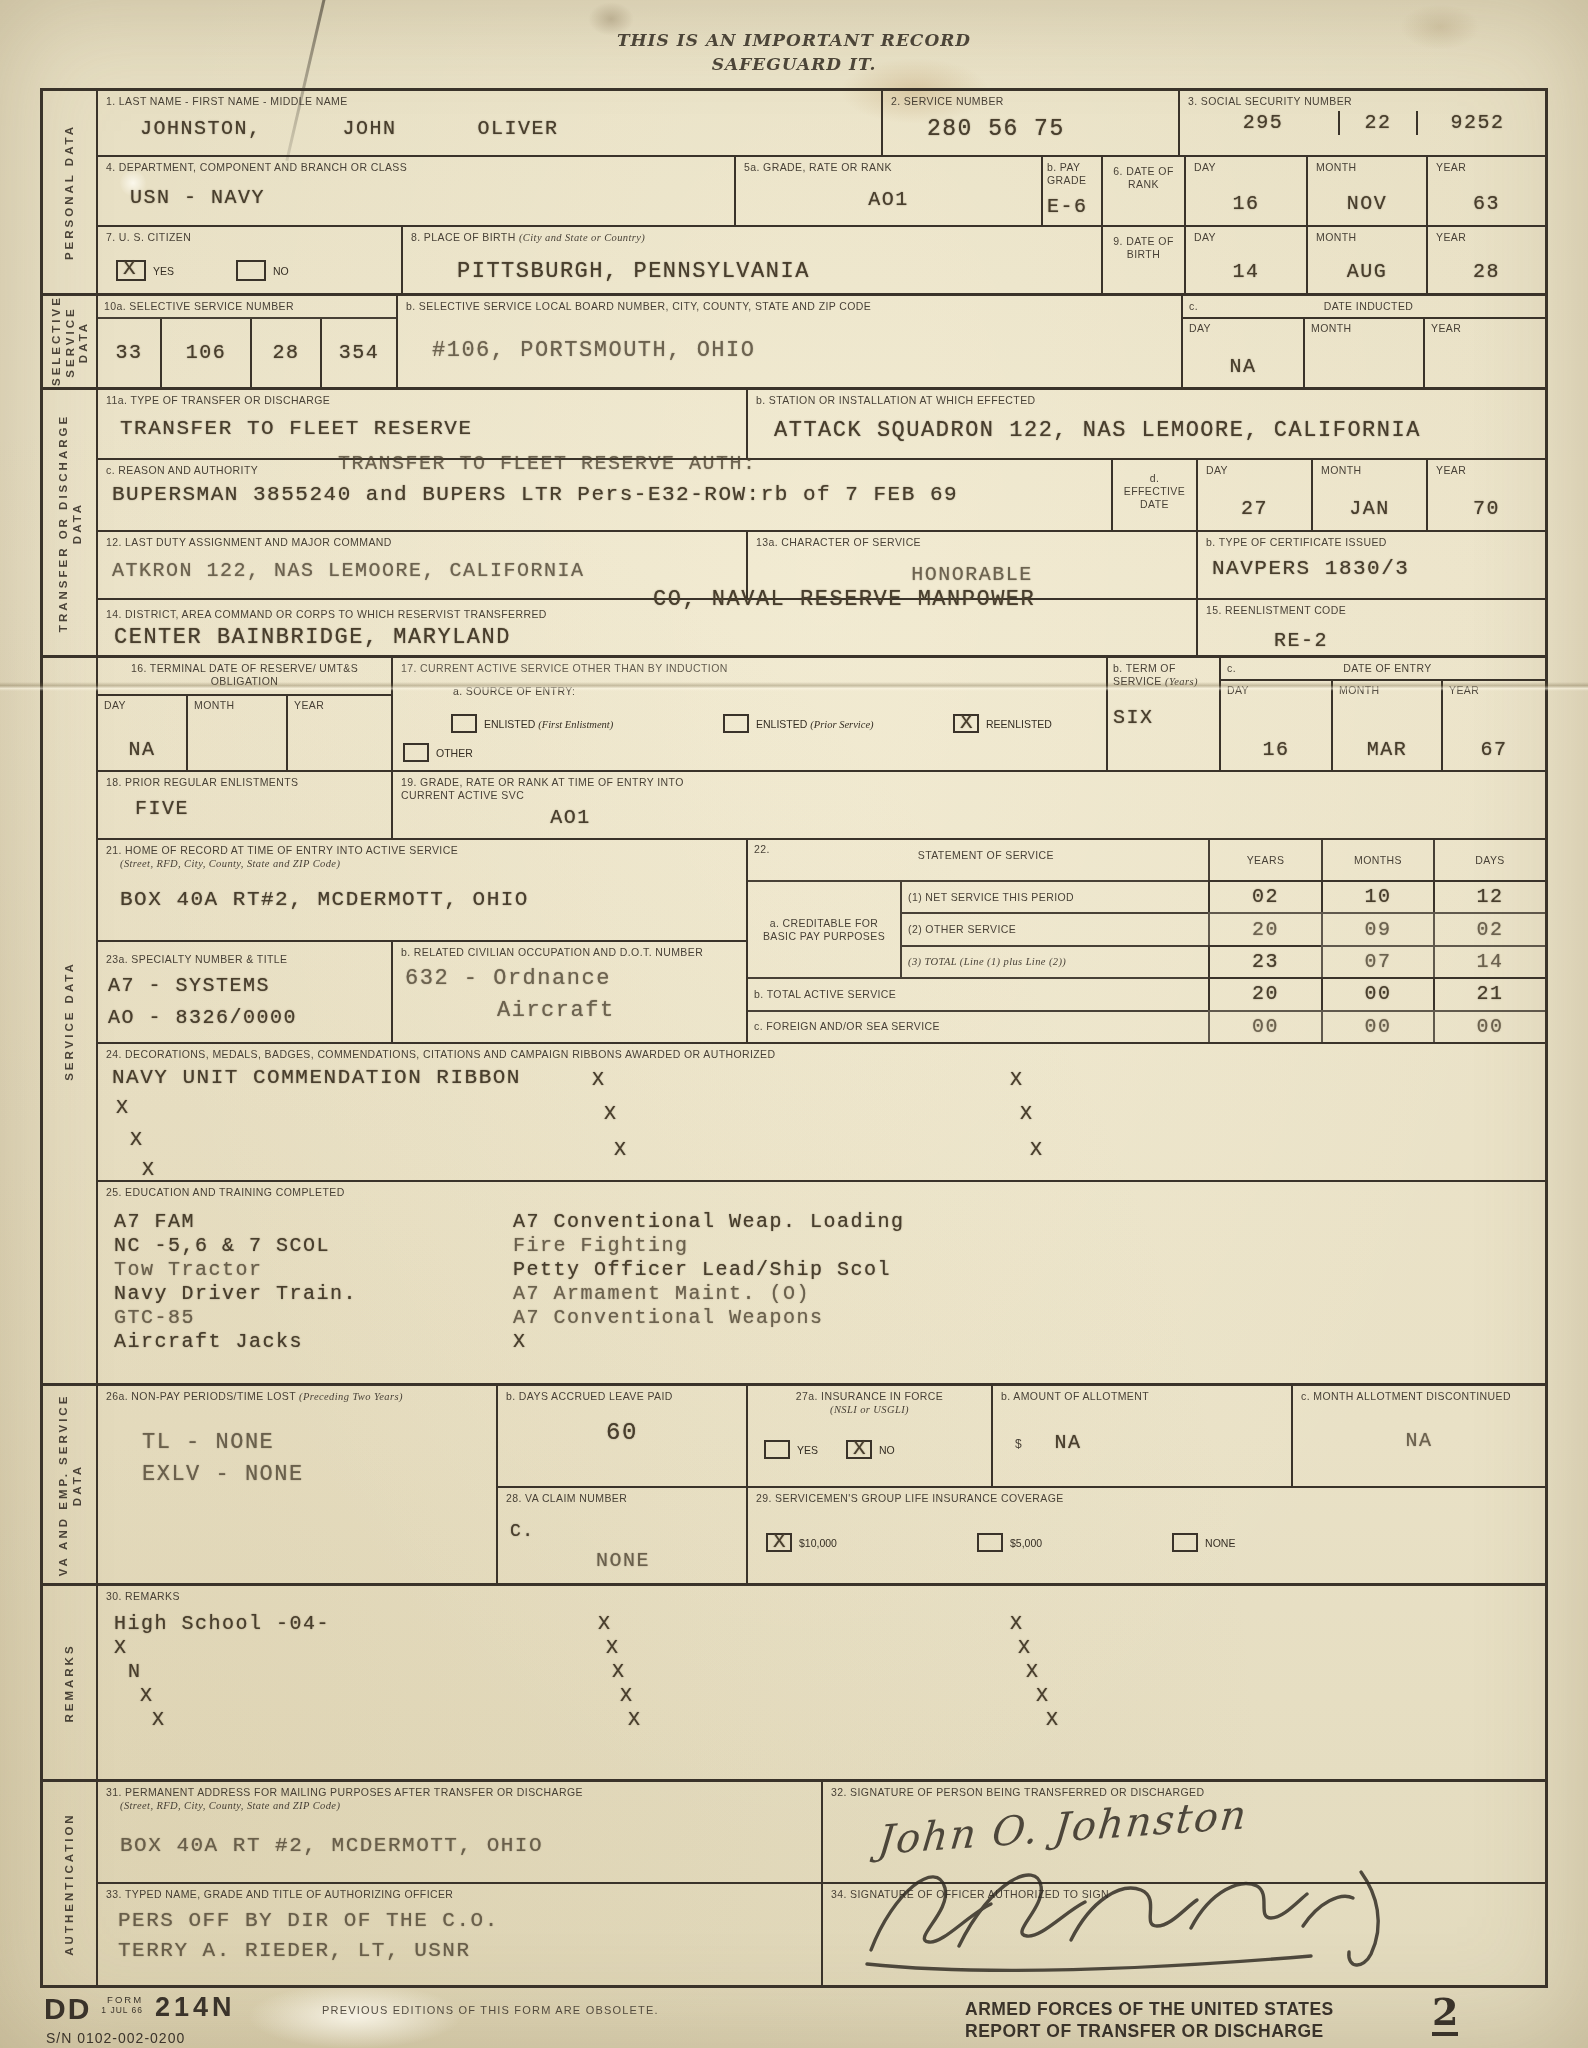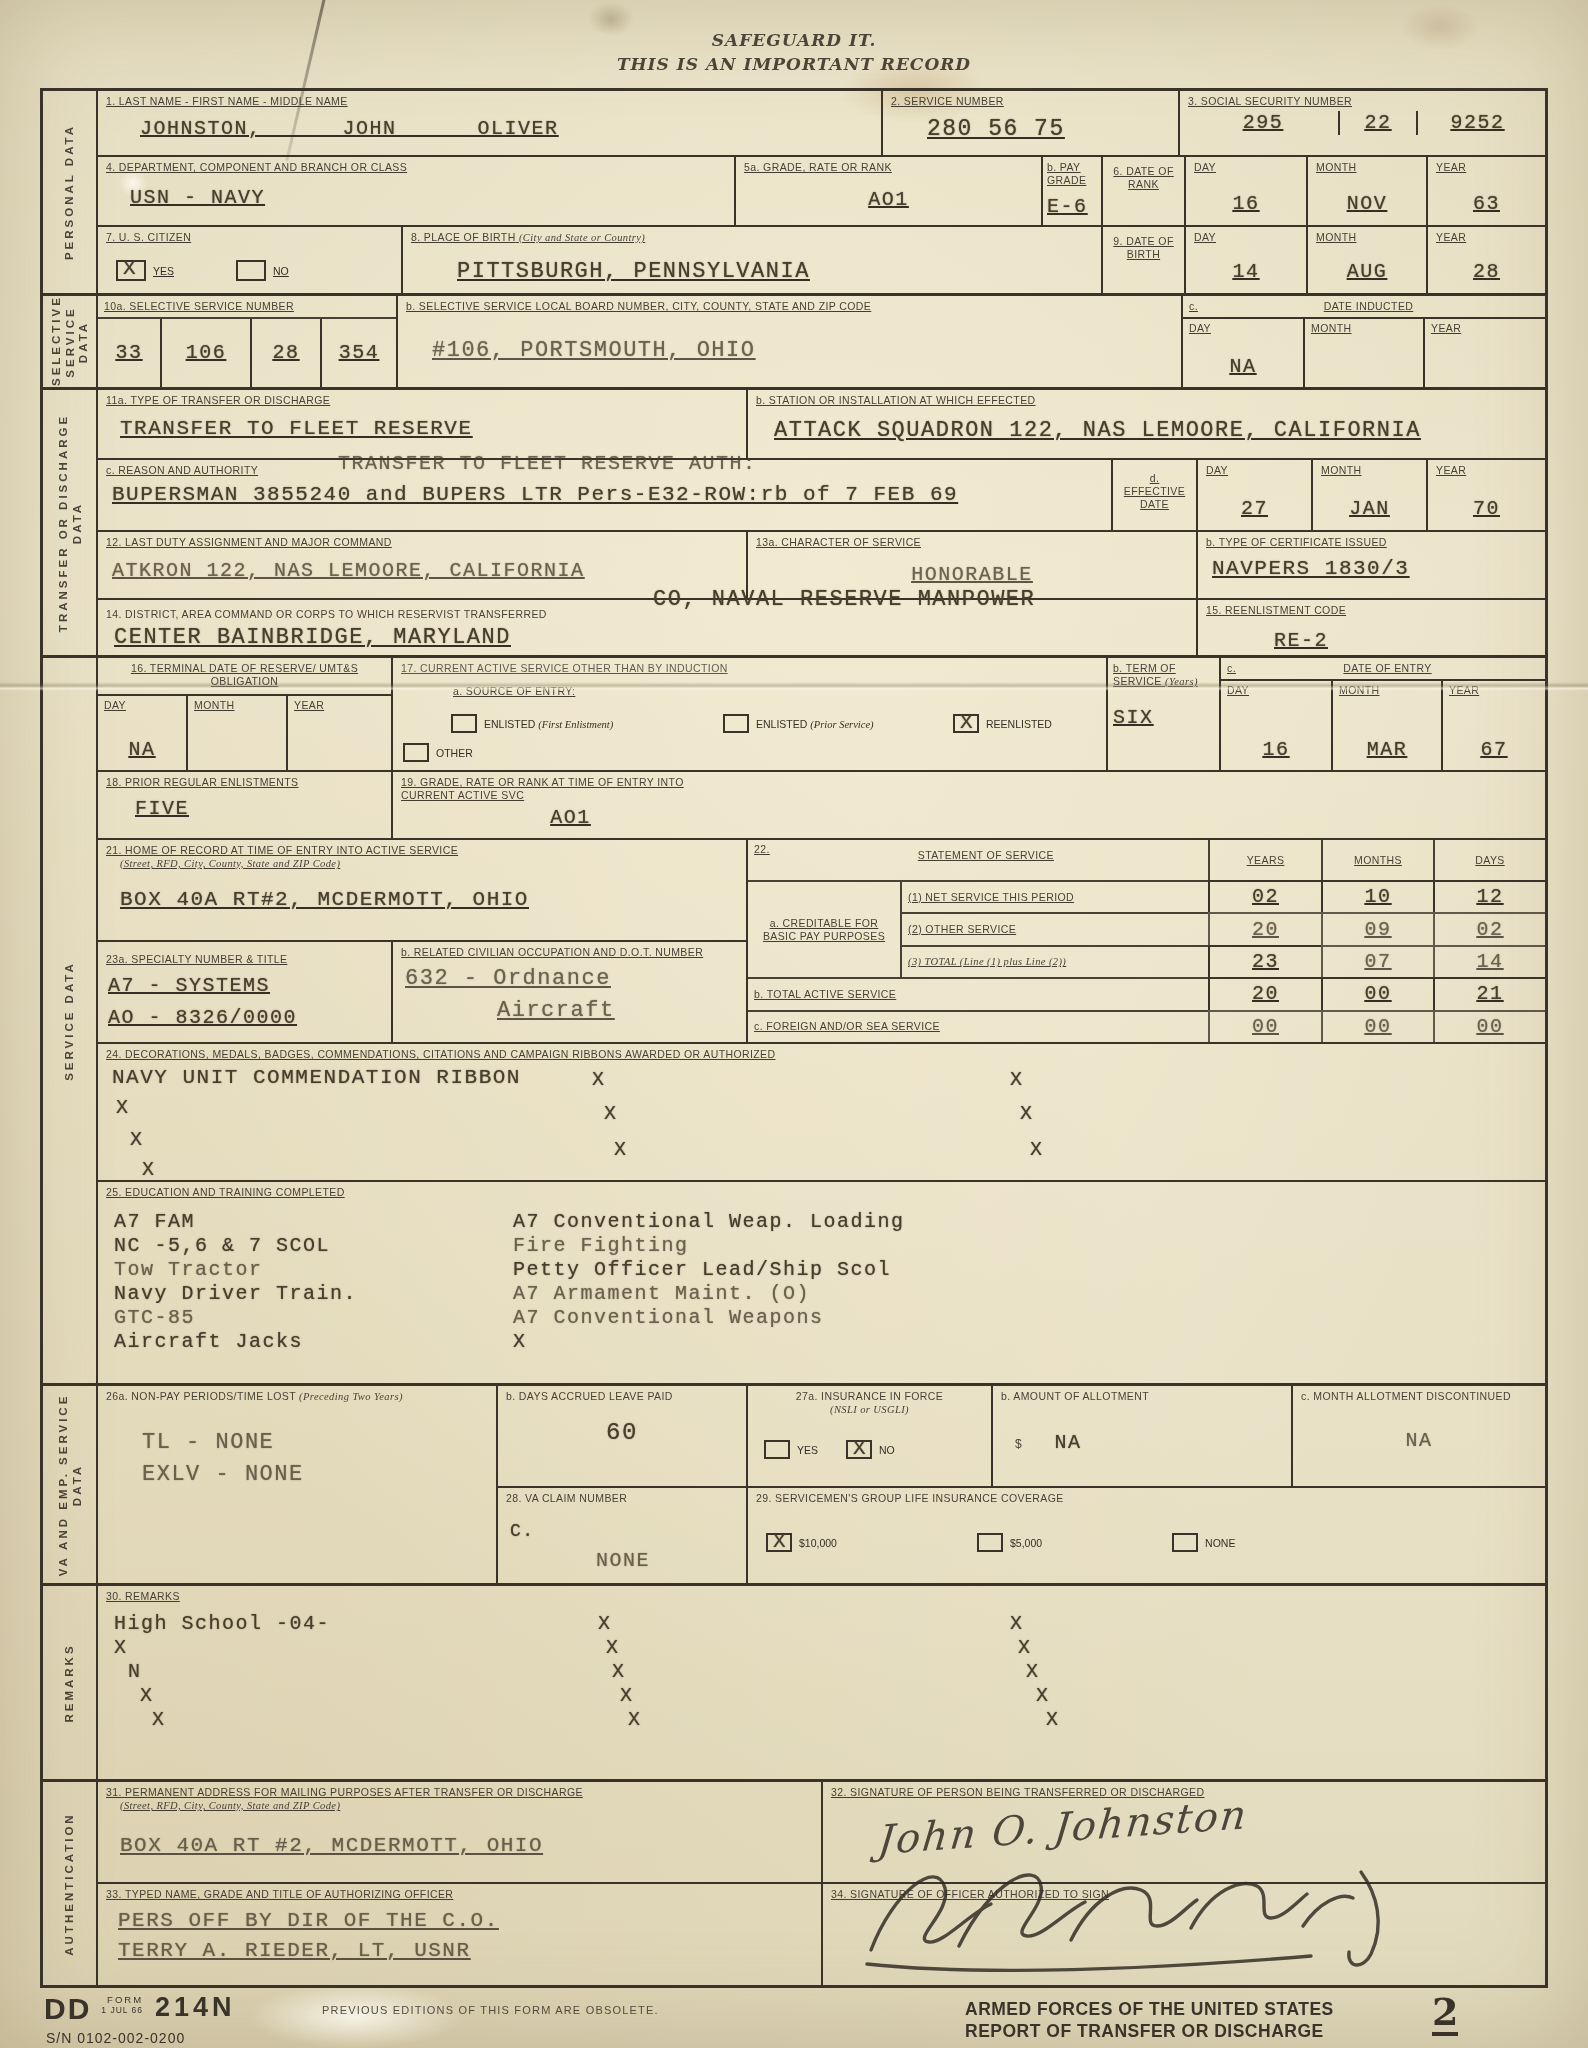--- a/index.html
+++ b/index.html
@@ -20,21 +20,21 @@
   .form{position:absolute; left:40px; top:88px; width:1508px; height:1900px;
     border:3px solid #3a332a; display:flex; flex-direction:column;}
   .band{display:flex; border-bottom:3px solid #3a332a; position:relative;}
   .band:last-child{border-bottom:none;}
   .side{width:55px; flex:none; border-right:2.5px solid #3a332a; position:relative;}
   .vlabel{position:absolute; top:50%; left:50%;
     transform:translate(-50%,-50%) rotate(-90deg);
     font-size:11.5px; font-weight:bold; letter-spacing:3px; line-height:13.5px;
     text-align:center; color:#3a332a; opacity:.9;}
   .bc{flex:1; display:flex; flex-direction:column; min-width:0;}
-  .row{display:flex; border-bottom:2.5px solid #3a332a; position:relative; flex:none;text-decoration:underline;}
+  .row{display:flex; border-bottom:2.5px solid #3a332a; position:relative; flex:none;}
   .row.f1{flex:1;}
   .bc > .row:last-child{border-bottom:none;}
   .c{border-right:2.5px solid #3a332a; position:relative; padding:4px 8px; min-width:0; overflow:visible;}
   .c:last-child{border-right:none;}
   .lb{font-size:10.5px; letter-spacing:.4px; color:#3a332a; opacity:.92; line-height:13px;}
   .lbi{font-style:italic; font-family:"Liberation Serif", serif;}
   .tv{font-family:"Liberation Mono","DejaVu Sans Mono",monospace; font-size:20px;
     letter-spacing:1.5px; color:#483e2d; text-shadow:0 0 1.2px rgba(72,60,40,.8); white-space:nowrap; line-height:24px;}
   .dim{opacity:.78;}
   .pre{white-space:pre;}
@@ -66,22 +66,22 @@
 <div class="page">
 
   <div class="stain" style="left:840px;top:58px;width:150px;height:66px;background:radial-gradient(ellipse,rgba(165,118,52,.24),transparent 70%)"></div>
   <div class="stain" style="left:588px;top:2px;width:46px;height:34px;background:radial-gradient(ellipse,rgba(120,100,68,.32),transparent 70%)"></div>
   <div class="stain" style="left:1400px;top:4px;width:80px;height:46px;background:radial-gradient(ellipse,rgba(140,112,66,.20),transparent 70%)"></div>
   <div class="stain" style="left:250px;top:1984px;width:210px;height:64px;background:radial-gradient(ellipse,rgba(253,250,240,.85),transparent 72%)"></div>
   <div class="stain" style="left:120px;top:170px;width:26px;height:26px;border-radius:50%;background:radial-gradient(circle,rgba(252,249,238,.95),transparent 75%)"></div>
   <div class="scratch"></div>
 
   <div class="notice">
+    <div>THIS IS AN IMPORTANT RECORD</div>
     <div>SAFEGUARD IT.</div>
-    <div>THIS IS AN IMPORTANT RECORD</div>
   </div>
 
   <div class="form">
 
     <div class="band" style="height:205px">
       <div class="side">
         <div class="vlabel" style="width:200px">PERSONAL DATA</div>
       </div>
       <div class="bc">
         <div class="row" style="height:66px">

